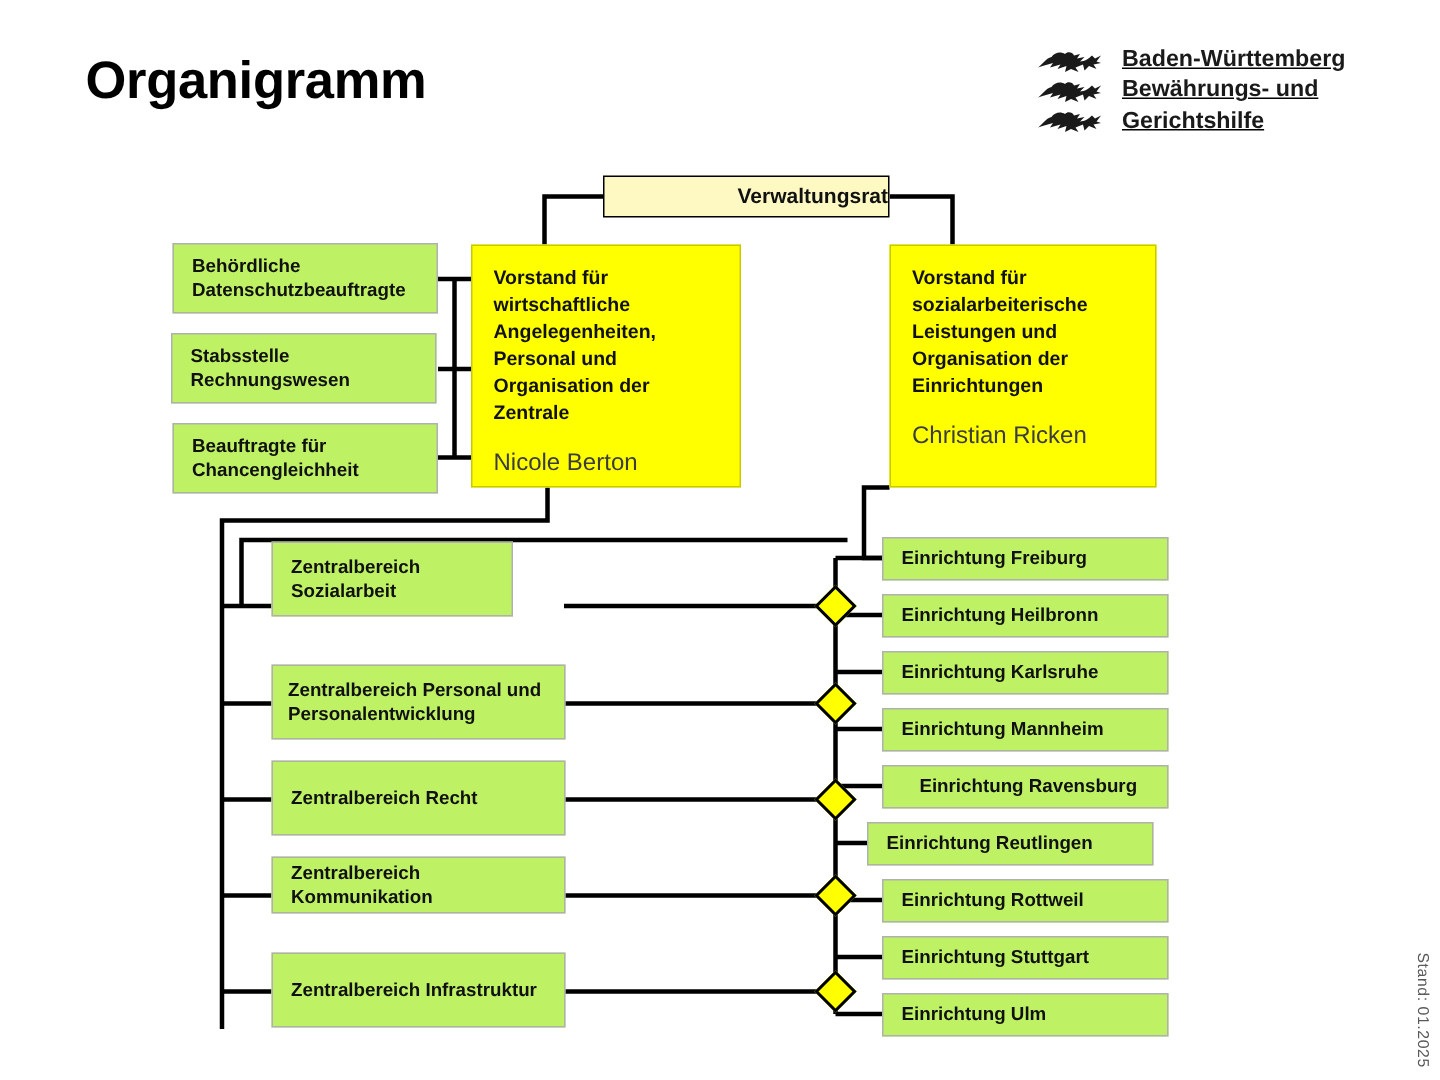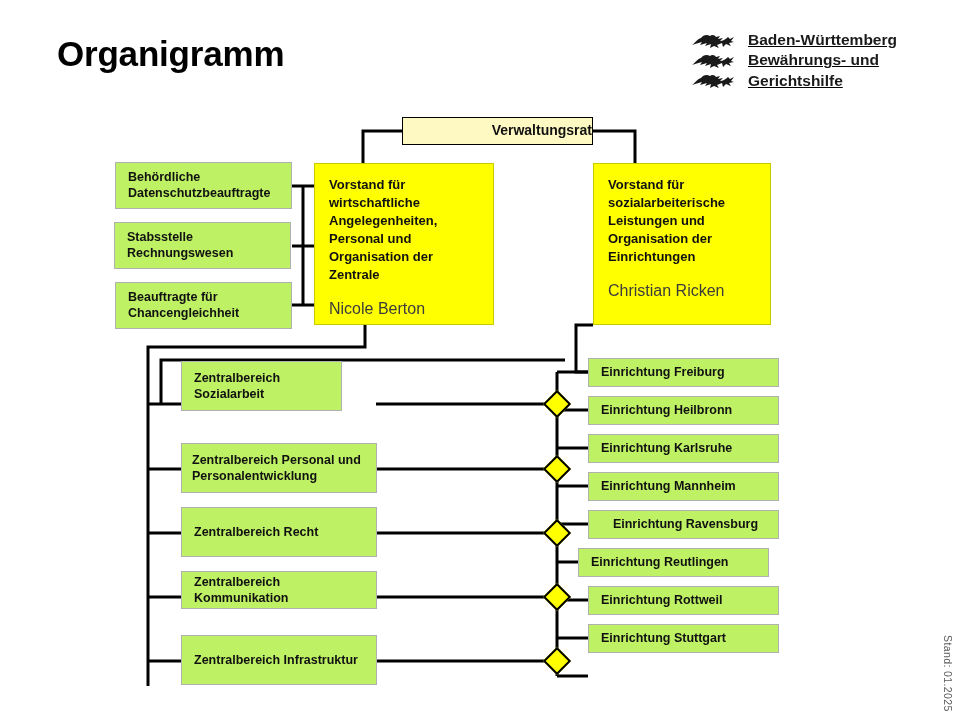--- a/index.html
+++ b/index.html
@@ -254,16 +254,19 @@
   </div>
   <div class="node facility" style="left:578px; top:548px; width:191px; height:29px;">
     <span>Einrichtung Reutlingen</span>
   </div>
   <div class="node facility" style="left:588px; top:586px; width:191px; height:29px;">
     <span>Einrichtung Rottweil</span>
   </div>
   <div class="node facility" style="left:588px; top:624px; width:191px; height:29px;">
     <span>Einrichtung Stuttgart</span>
   </div>
+  <div class="node facility" style="left:588px; top:662px; width:191px; height:29px;">
+    <span>Einrichtung Ulm</span>
+  </div>
 
   <div class="stand">Stand: 01.2025</div>
 
 </div>
 
 </body></html>

